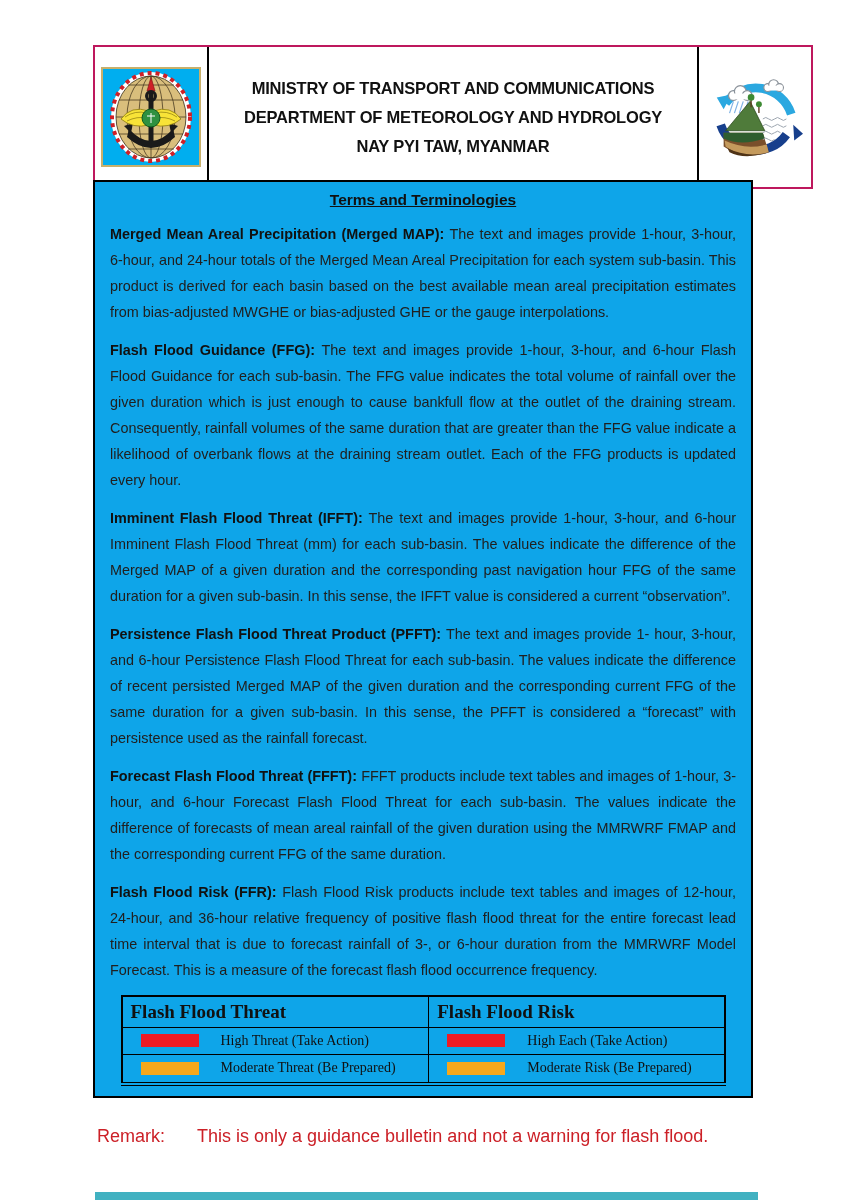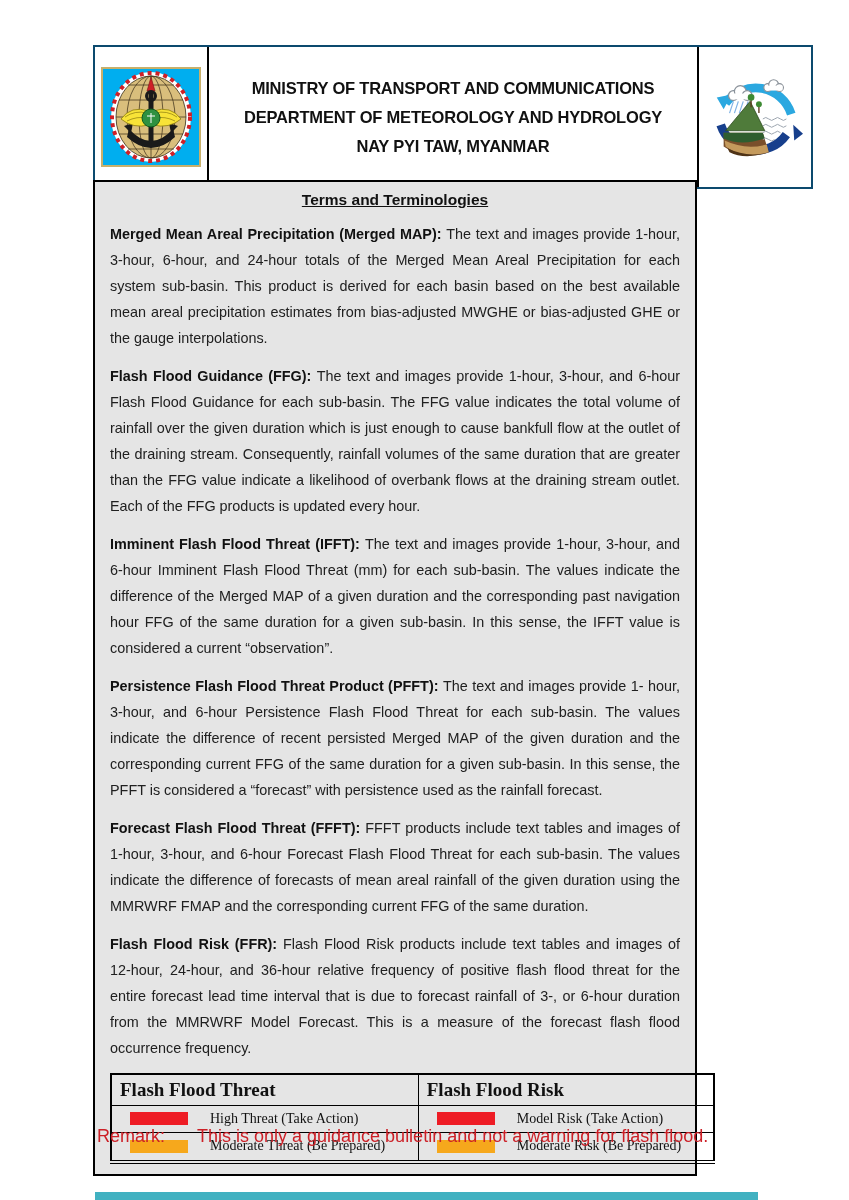--- a/index.html
+++ b/index.html
@@ -4,30 +4,30 @@
 <style>
   html,body{margin:0;padding:0;}
   body{
     width:849px;height:1200px;position:relative;background:#ffffff;
     font-family:"Liberation Sans","DejaVu Sans",sans-serif;color:#1f1f1f;
     overflow:hidden;
   }
   
   .header-box{
     position:absolute;left:93px;top:45px;width:720px;height:144px;
-    border:2px solid #0c4a6e;box-sizing:border-box;display:flex;align-items:stretch;background:#fff;
+    border:2px solid #be185d;box-sizing:border-box;display:flex;align-items:stretch;background:#fff;
   }
   .header-cell-left{width:112px;border-right:2px solid #000;display:flex;align-items:center;justify-content:center;}
   .header-cell-center{flex:1;display:flex;flex-direction:column;justify-content:center;text-align:center;}
   .header-cell-right{width:112px;border-left:2px solid #000;display:flex;align-items:center;justify-content:center;}
   .header-line{font-weight:bold;font-size:16.5px;line-height:29px;letter-spacing:-0.2px;color:#111;}
   
   .content-box{
-    position:absolute;left:93px;top:180px;width:604px;min-height:893px;
-    border:2px solid #000;box-sizing:border-box;background:#e5e5e5;
+    position:absolute;left:93px;top:180px;width:660px;min-height:893px;
+    border:2px solid #000;box-sizing:border-box;background:#0ea5e9;
     padding:7px 15px 10px 15px;
   }
   .doc-title{
     text-align:center;font-weight:bold;font-size:15.5px;text-decoration:underline;
     margin:2px 0 2px 0;color:#111;
   }
   .para{
     margin:12px 0 0 0;font-size:14.4px;line-height:26px;text-align:justify;color:#202020;
   }
   .para .lead{color:#111;}
@@ -161,21 +161,21 @@
     <table class="legend-table">
       <thead>
         <tr>
           <th>Flash Flood Threat</th>
           <th>Flash Flood Risk</th>
         </tr>
       </thead>
       <tbody>
   <tr>
     <td><span class="swatch" style="background: rgb(238, 28, 37);"></span><span class="cell-label">High Threat (Take Action)</span></td>
-    <td><span class="swatch" style="background: rgb(238, 28, 37);"></span><span class="cell-label">Model Risk (Take Action)</span></td>
+    <td><span class="swatch" style="background: rgb(238, 28, 37);"></span><span class="cell-label">High Each (Take Action)</span></td>
   </tr>
 
   <tr>
     <td><span class="swatch" style="background: rgb(246, 168, 28);"></span><span class="cell-label">Moderate Threat (Be Prepared)</span></td>
     <td><span class="swatch" style="background: rgb(246, 168, 28);"></span><span class="cell-label">Moderate Risk (Be Prepared)</span></td>
   </tr>
 
 </tbody>
     </table>
   </div>

